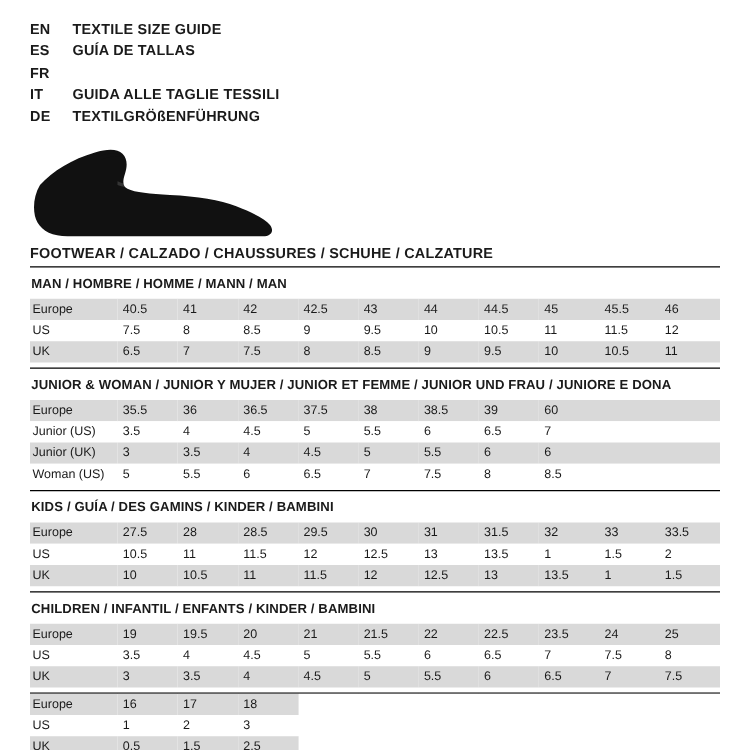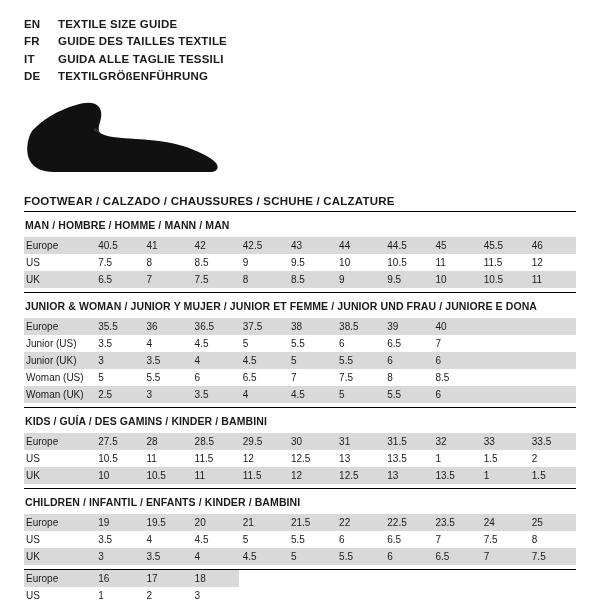--- a/index.html
+++ b/index.html
@@ -46,21 +46,21 @@
 
   .shoe-wrap {
     width: 200px;
     height: 80px;
     margin-right: 14px;
     margin-top: 12px;
   }
   .shoe-wrap svg { display: block; }
 
   .footwear-line {
-    margin-top: 17px;
+    margin-top: 2px;
     font-size: 11.5px;
     font-weight: bold;
     letter-spacing: 0.2px;
   }
 
   
   .section {
     margin-top: 4px;
   }
   .section-title {
@@ -100,22 +100,25 @@
 
 <div class="page">
 
   <div class="header">
     <div class="lang-list">
       <div class="lang-row">
         <span class="lang-code">EN</span>
         <span class="lang-title">TEXTILE SIZE GUIDE</span>
       </div>
       <div class="lang-row">
+        <span class="lang-code">ES</span>
+        <span class="lang-title">GUÍA DE TALLAS</span>
+      </div>
+      <div class="lang-row">
         <span class="lang-code">FR</span>
-        <span class="lang-title">GUIDE DES TAILLES TEXTILE</span>
       </div>
       <div class="lang-row">
         <span class="lang-code">IT</span>
         <span class="lang-title">GUIDA ALLE TAGLIE TESSILI</span>
       </div>
       <div class="lang-row">
         <span class="lang-code">DE</span>
         <span class="lang-title">TEXTILGRÖßENFÜHRUNG</span>
       </div>
     </div>
@@ -215,21 +218,21 @@
       <tbody>
         <tr class="shaded">
           <td class="label">Europe</td>
           <td>35.5</td>
           <td>36</td>
           <td>36.5</td>
           <td>37.5</td>
           <td>38</td>
           <td>38.5</td>
           <td>39</td>
-          <td>40</td>
+          <td>60</td>
           <td></td>
           <td></td>
         </tr>
         <tr class="white">
           <td class="label">Junior (US)</td>
           <td>3.5</td>
           <td>4</td>
           <td>4.5</td>
           <td>5</td>
           <td>5.5</td>
@@ -255,33 +258,20 @@
         <tr class="white">
           <td class="label">Woman (US)</td>
           <td>5</td>
           <td>5.5</td>
           <td>6</td>
           <td>6.5</td>
           <td>7</td>
           <td>7.5</td>
           <td>8</td>
           <td>8.5</td>
-          <td></td>
-          <td></td>
-        </tr>
-        <tr class="shaded">
-          <td class="label">Woman (UK)</td>
-          <td>2.5</td>
-          <td>3</td>
-          <td>3.5</td>
-          <td>4</td>
-          <td>4.5</td>
-          <td>5</td>
-          <td>5.5</td>
-          <td>6</td>
           <td></td>
           <td></td>
         </tr>
       </tbody>
     </table>
   </div>
 
   <div class="section">
     <div class="divider"></div>
     <div class="section-title">KIDS / GUÍA / DES GAMINS / KINDER / BAMBINI</div>

